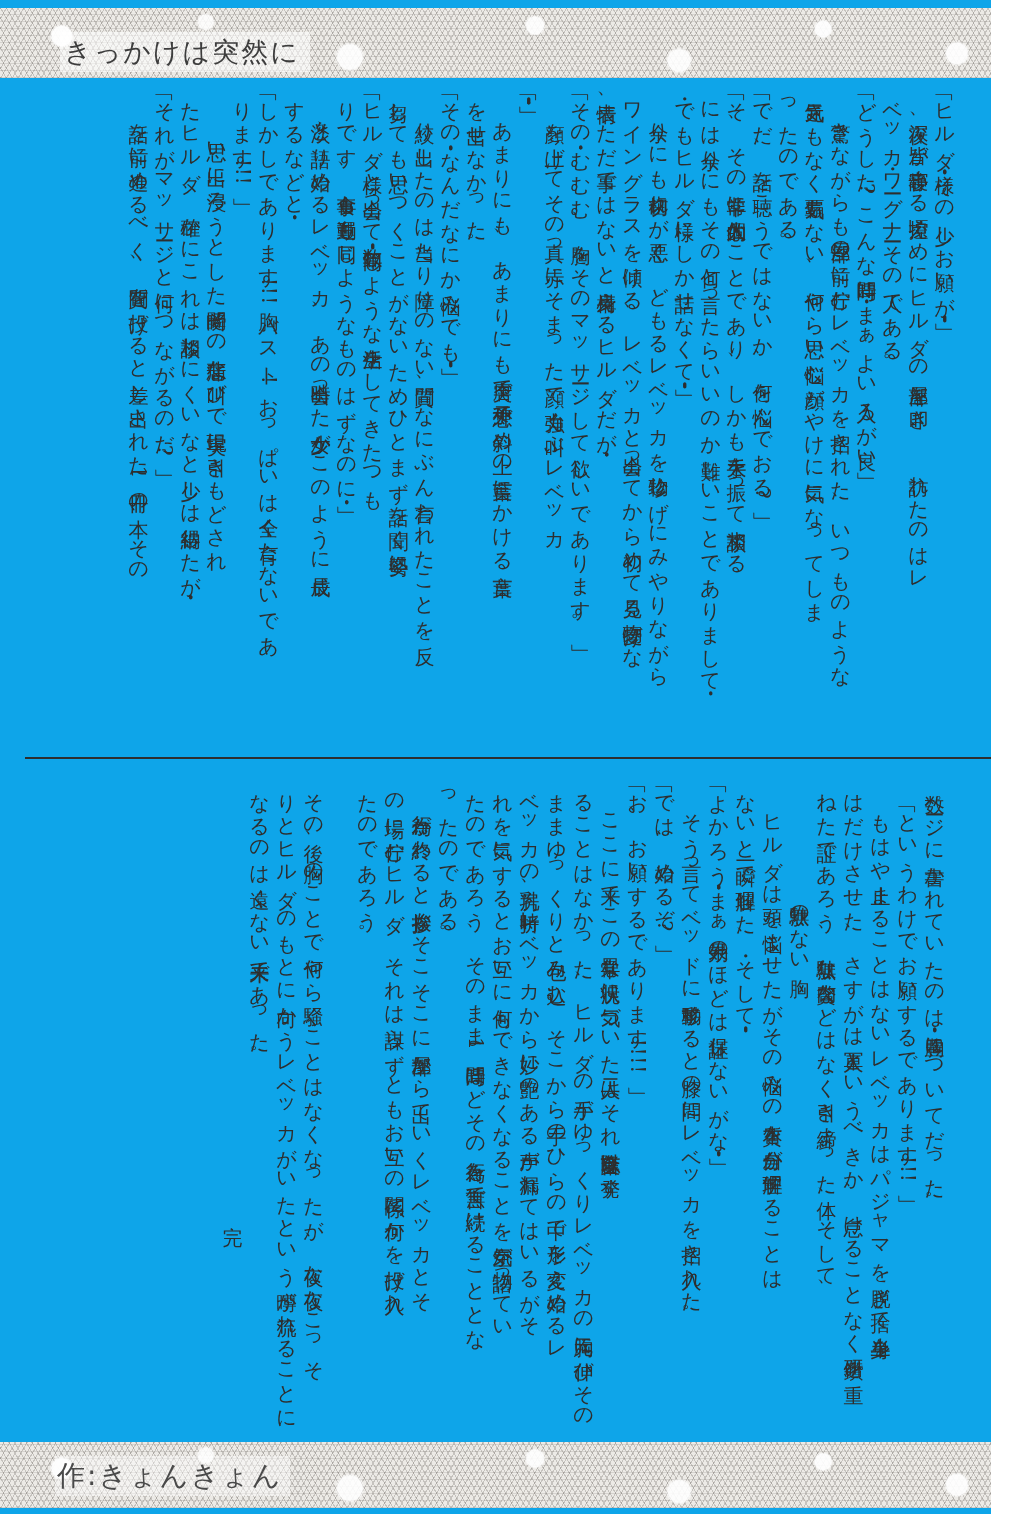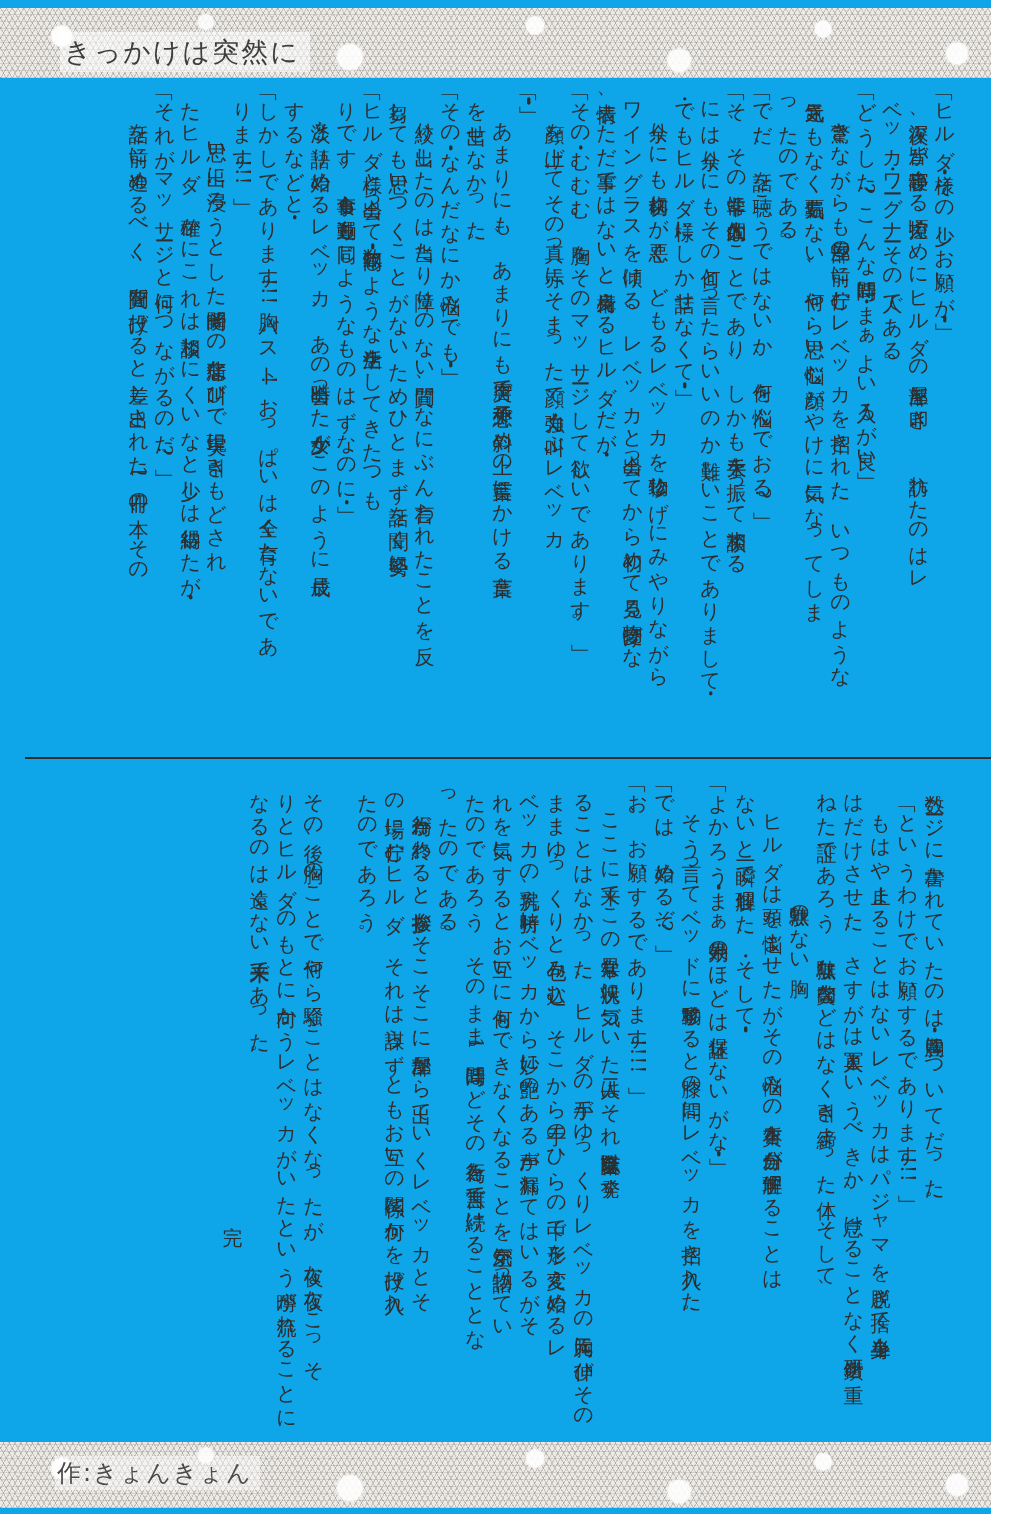--- a/index.html
+++ b/index.html
@@ -36,21 +36,21 @@
     font-size:27px;letter-spacing:2px;
     color:#3d3d3d;
     background:rgba(255,255,255,.55);
     padding:2px 10px 2px 4px;
     white-space:nowrap;
   }
   
   .credit{
     position:absolute;left:55px;top:1456px;
     font-family:"DejaVu Sans", sans-serif;
-    font-size:24px;letter-spacing:2px;
+    font-size:28px;letter-spacing:2px;
     color:#4a4a4a;
     background:rgba(255,255,255,.45);
     padding:1px 8px 1px 2px;
     white-space:nowrap;
   }
   
   .vtext{
     position:absolute;
     writing-mode:vertical-rl;
     text-orientation:mixed;

